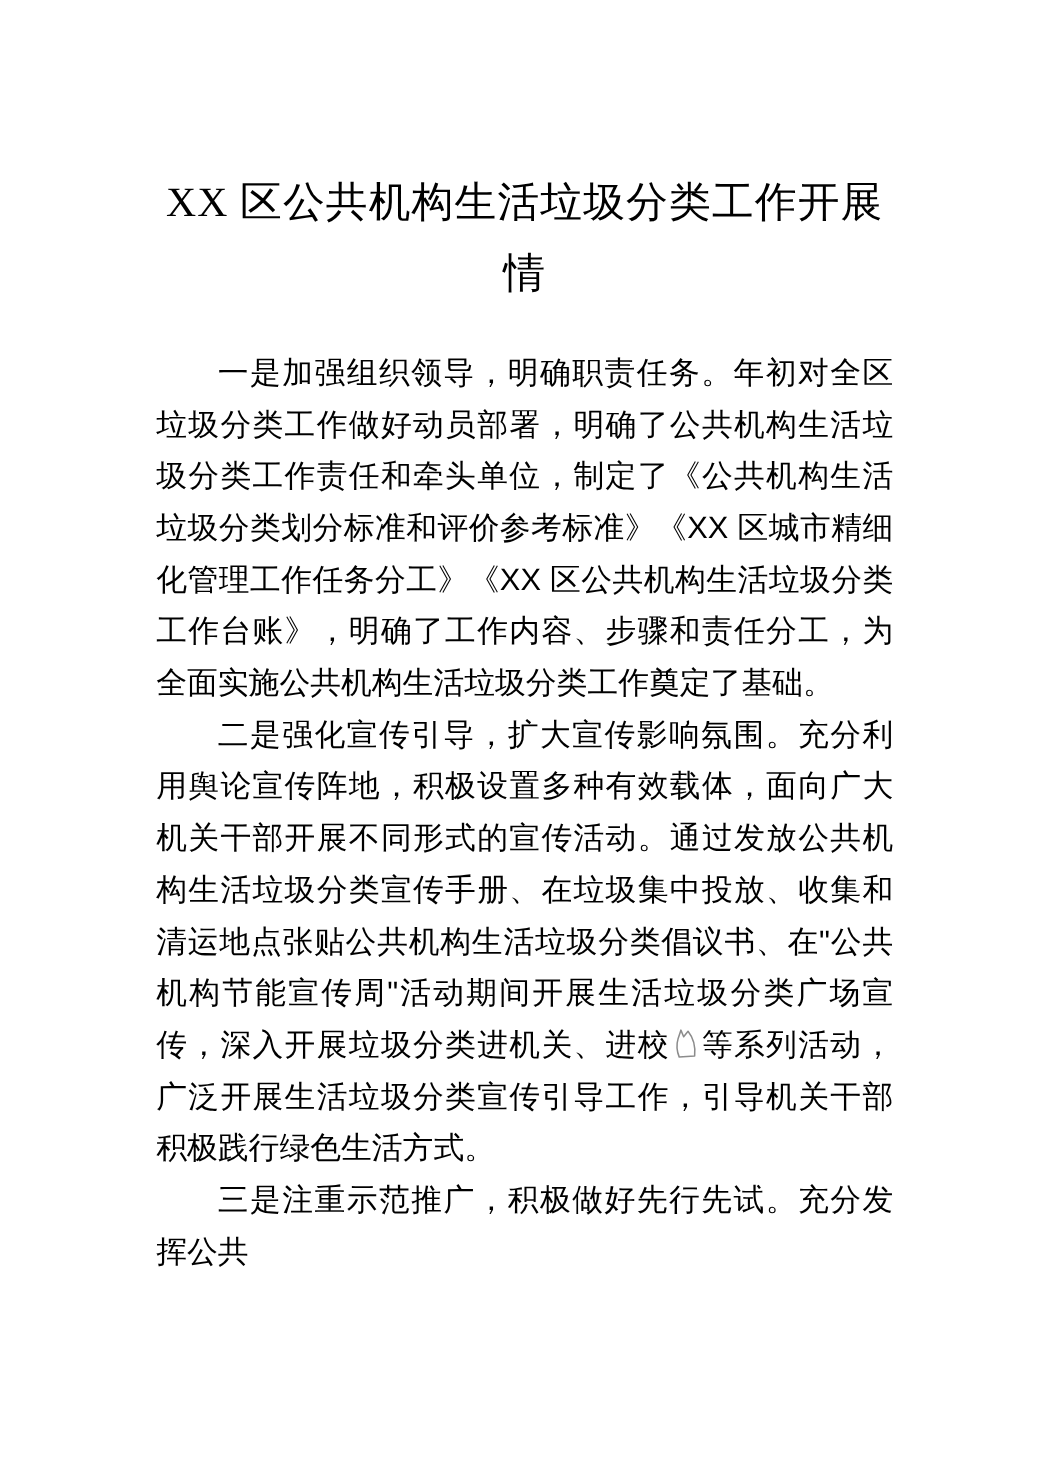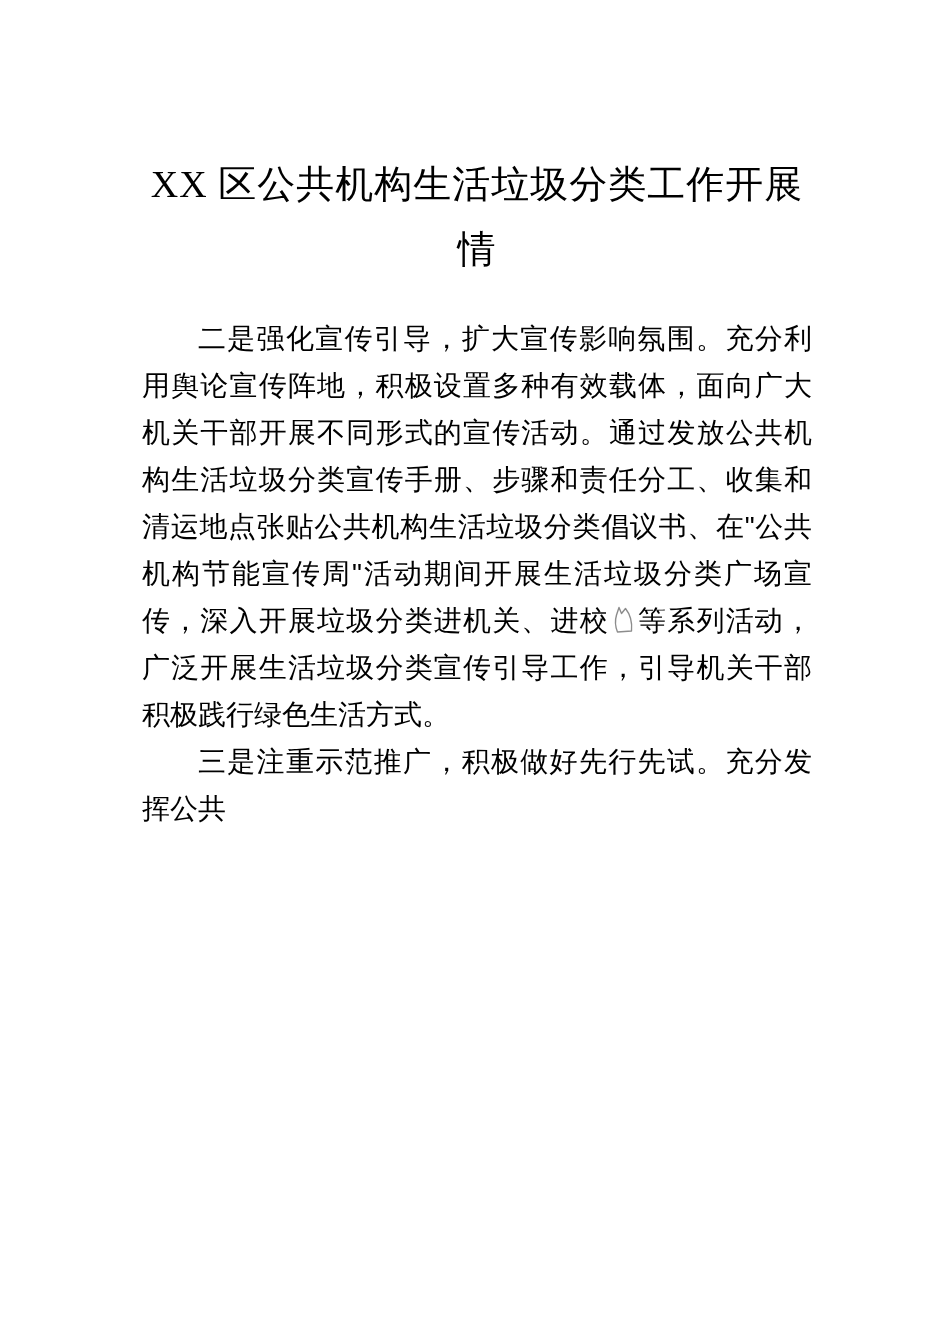--- a/index.html
+++ b/index.html
@@ -60,22 +60,23 @@
 <div class="page">
 
   <div class="title-block">
     <div class="title-line">XX 区公共机构生活垃圾分类工作开展情</div>
   </div>
 
   <div class="body-text">
 
 
 
+    <p class="para">一是加强组织领导，明确职责任务。年初对全区垃圾分类工作做好动员部署，明确了公共机构生活垃圾分类工作责任和牵头单位，制定了《公共机构生活垃圾分类划分标准和评价参考标准》《XX 区城市精细化管理工作任务分工》《XX 区公共机构生活垃圾分类工作台账》，明确了工作内容、步骤和责任分工，为全面实施公共机构生活垃圾分类工作奠定了基础。</p>
 
-    <p class="para"><span>二是强化宣传引导，扩大宣传影响氛围。充分利用舆论宣传阵地，积极设置多种有效载体，面向广大机关干部开展不同形式的宣传活动。通过发放公共机构生活垃圾分类宣传手册、步骤和责任分工、收集和清运地点张贴公共机构生活垃圾分类倡议书、在"公共机构节能宣传周"活动期间开展生活垃圾分类广场宣传，深入开展垃圾分类进机关、进校</span><span class="anchor-wrap" title="object-anchor-mark"><svg width="24" height="30" viewBox="0 0 24 30" xmlns="http://www.w3.org/2000/svg">
+    <p class="para"><span>二是强化宣传引导，扩大宣传影响氛围。充分利用舆论宣传阵地，积极设置多种有效载体，面向广大机关干部开展不同形式的宣传活动。通过发放公共机构生活垃圾分类宣传手册、在垃圾集中投放、收集和清运地点张贴公共机构生活垃圾分类倡议书、在"公共机构节能宣传周"活动期间开展生活垃圾分类广场宣传，深入开展垃圾分类进机关、进校</span><span class="anchor-wrap" title="object-anchor-mark"><svg width="24" height="30" viewBox="0 0 24 30" xmlns="http://www.w3.org/2000/svg">
             <path d="M4.5 10 L7 2.5 L9.5 8.5 L13.5 3.5 C 17.5 8.5, 20.5 16, 19.5 26 L5.5 27 C 3 21, 3 15, 4.5 10 Z" fill="#ffffff" stroke="#8c8c8c" stroke-width="1.4" stroke-linejoin="round"></path>
           </svg></span><span>等系列活动，广泛开展生活垃圾分类宣传引导工作，引导机关干部积极践行绿色生活方式。</span></p>
 
     <p class="para">三是注重示范推广，积极做好先行先试。充分发挥公共</p>
 
   </div>
 
 </div>
 
 </body></html>

